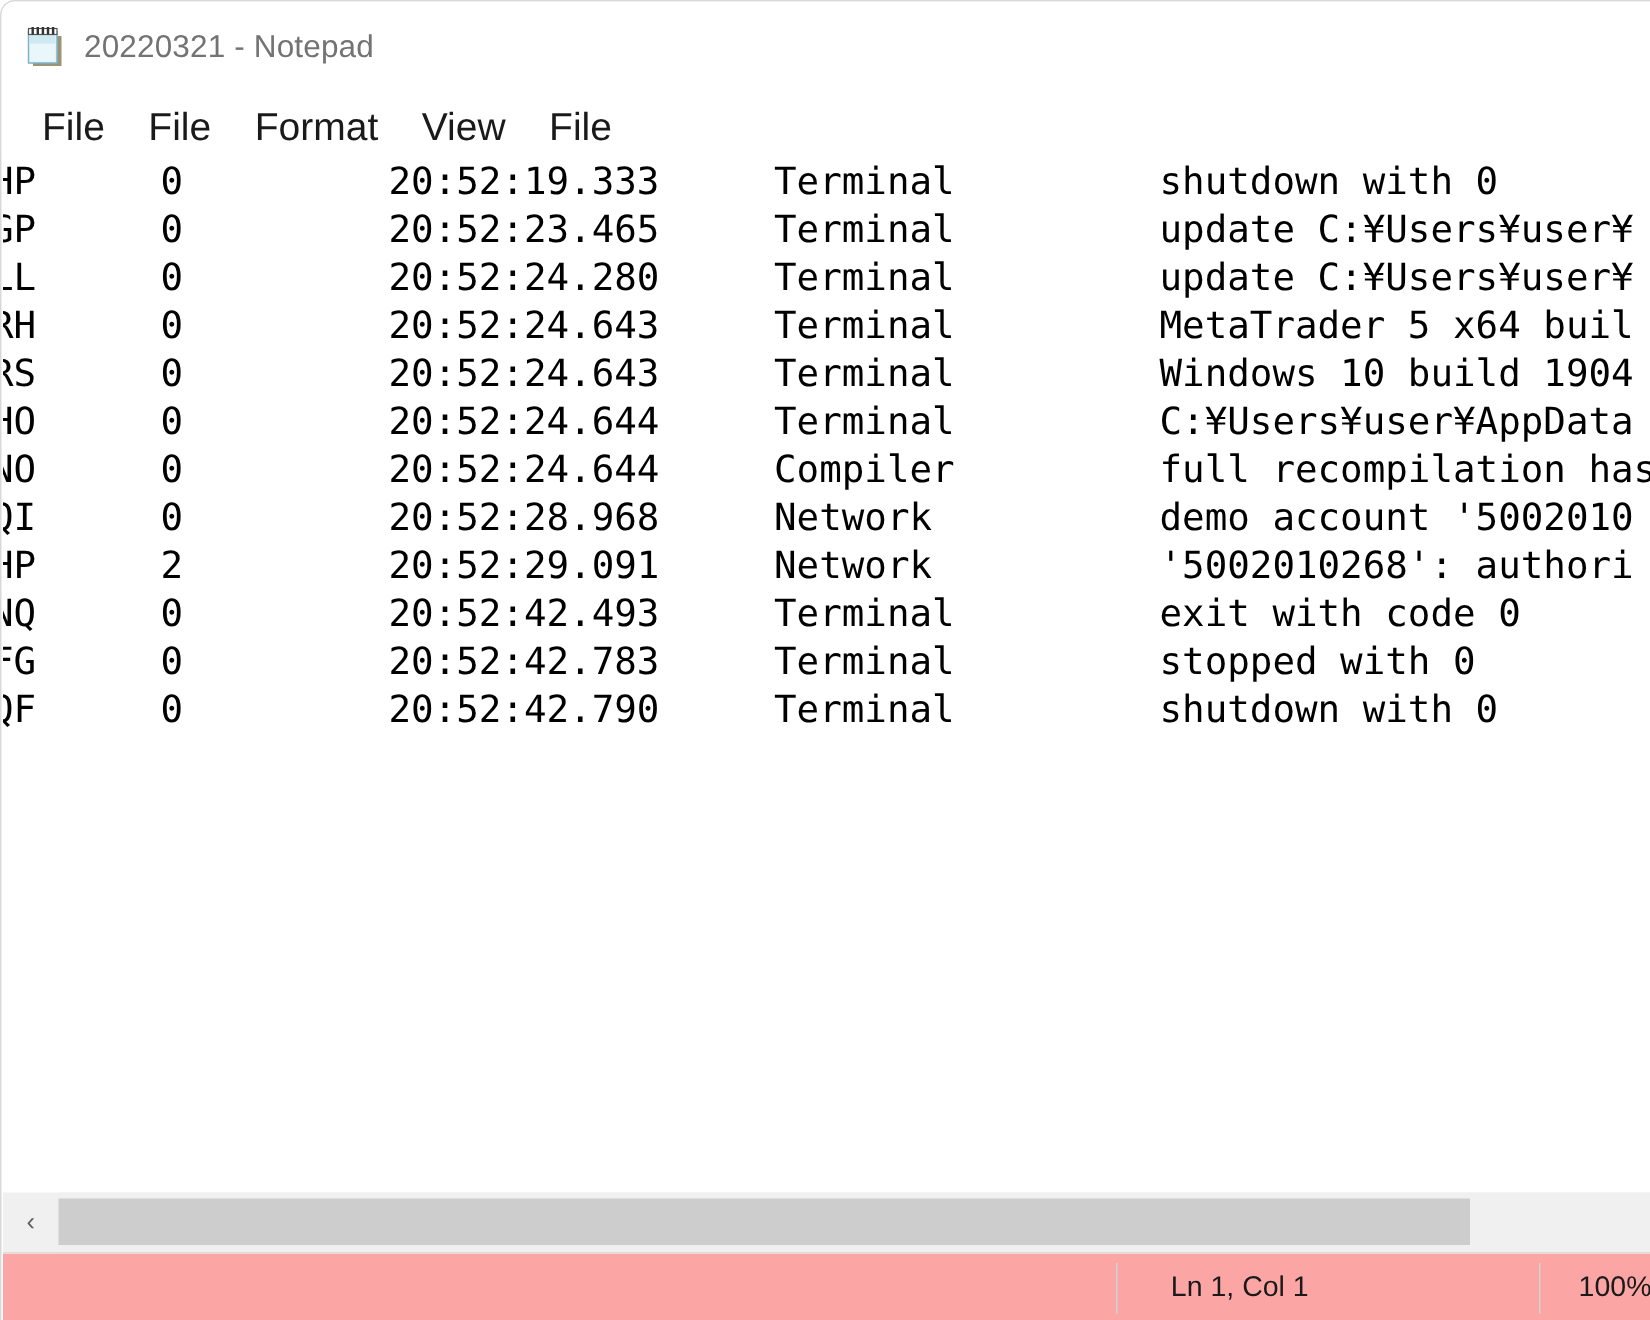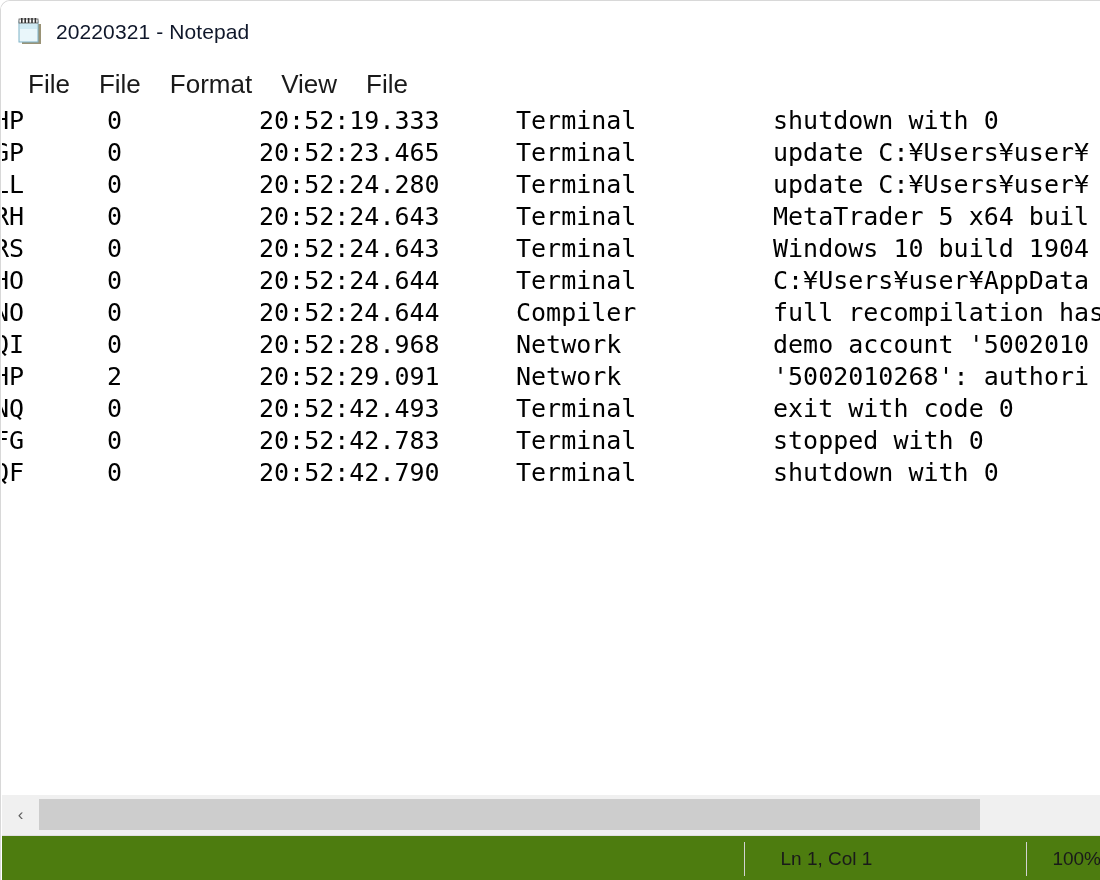--- a/index.html
+++ b/index.html
@@ -42,21 +42,21 @@
   .app-icon {
     width: 26px;
     height: 28px;
     margin-left: 16px;
     margin-right: 13px;
     position: relative;
     flex: none;
   }
   .title-text {
     font-size: 21px;
-    color: #0f172a;
+    color: #737373;
     letter-spacing: 0.1px;
     white-space: nowrap;
   }
 
   
   .menubar {
     position: absolute;
     left: 0;
     top: 61px;
     width: 1100px;
@@ -150,21 +150,21 @@
     cursor: default;
   }
 
   
   .statusbar {
     position: absolute;
     left: 1px;
     top: 834px;
     width: 1099px;
     height: 46px;
-    background: #4d7c0f;
+    background: #fca5a5;
     border-top: 1px solid #e0e0e0;
     display: flex;
     align-items: center;
     box-sizing: border-box;
     text-align: right;
   }
   .sb-cell {
     height: 30px;
     display: flex;
     align-items: center;

